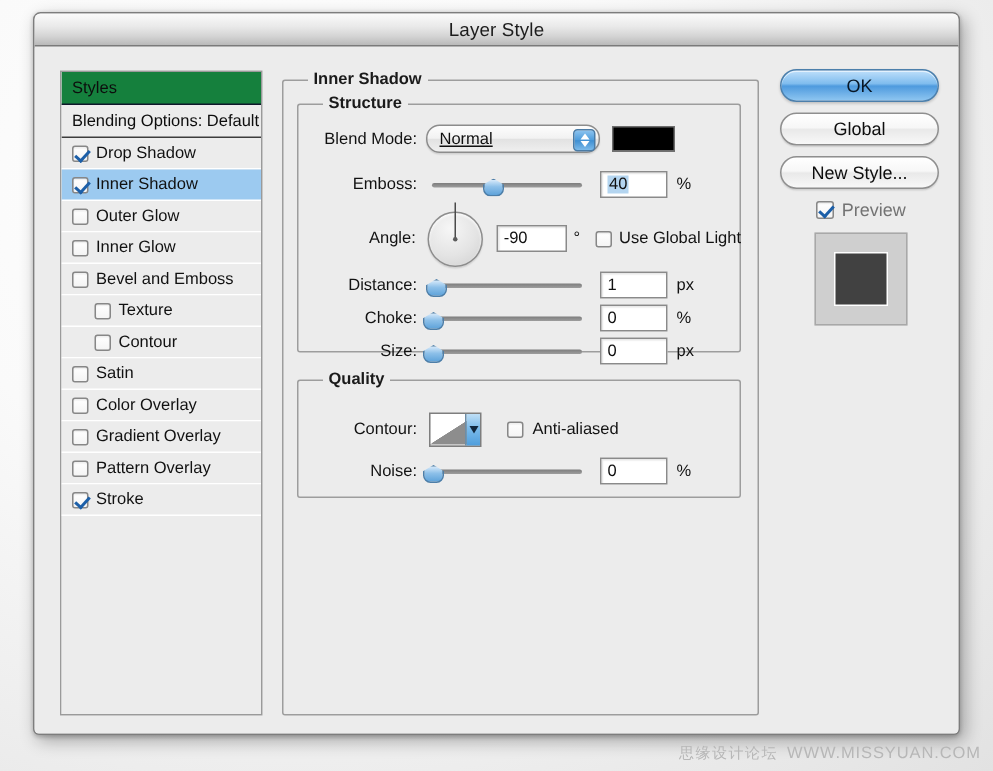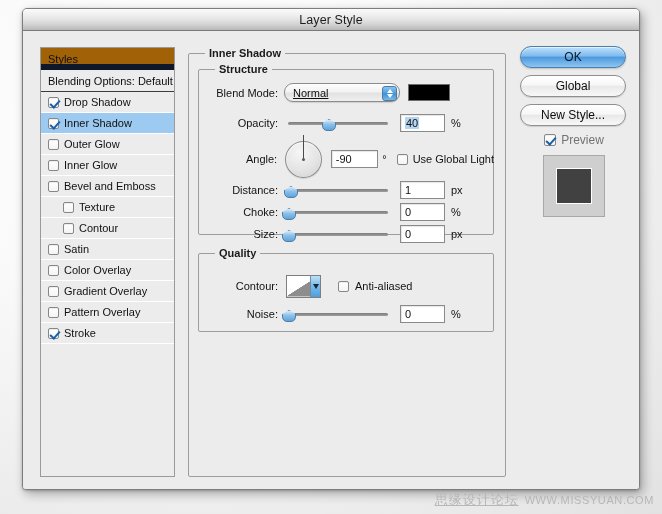--- a/index.html
+++ b/index.html
@@ -51,22 +51,22 @@
     background: #ffffff;
     border: 1px solid #9a9a9a;
     box-shadow: inset 1px 1px 0 rgba(0,0,0,0.06);
     overflow: hidden;
     display: flex; flex-direction: column;
   }
   .sl-head {
     height: 22px; line-height: 22px;
     padding-left: 7px;
     font-size: 11px; color: #0d0d0d;
-    background: #a16207;
-    border-bottom: 6px solid #0f172a;
+    background: #15803d;
+    border-bottom: 1px solid #0f172a;
   }
   .sl-blend {
     height: 22px; line-height: 22px;
     padding-left: 7px;
     font-size: 11px; color: #0d0d0d;
     background: #ececec;
     border-bottom: 1px solid #3c3c3c;
   }
   .sl-list { flex: 1; background: #ececec; }
   .sl-row {
@@ -303,21 +303,21 @@
   }
 
   
   #watermark {
     position: absolute;
     right: 8px; bottom: 5px;
     display: flex; align-items: baseline; gap: 6px;
     color: #b7b7b7;
     user-select: none;
   }
-  #watermark .cn { font-size: 13px; letter-spacing: 1px; text-decoration: underline; }
+  #watermark .cn { font-size: 10px; letter-spacing: 1px; }
   #watermark .url { font-size: 11px; letter-spacing: .6px; }
 </style>
 </head>
 <body>
 
 <div id="window">
 
   <div id="titlebar">
     <span class="title">Layer Style</span>
   </div>
@@ -396,21 +396,21 @@
           <span>Normal</span>
           <span class="stepper">
               <i class="up"></i>
               <i class="dn"></i>
             </span>
         </div>
         <div class="swatch" style="margin-left: 8px; background: rgb(0, 0, 0);"></div>
       </div>
 
       <div class="row" style="left:22px; top:67px; width:284px;">
-        <div class="lab" style="width:68px;">Opacity:</div>
+        <div class="lab" style="width:68px;">Emboss:</div>
         <div class="slider" style="width:100px; margin-left:10px;">
           <div class="track"></div>
           <div class="thumb" id="opacity-thumb" style="left: 40%;"></div>
         </div>
         <div class="numfield" style="width:45px; margin-left:12px;">
           <span class="val sel">40</span>
         </div>
         <span class="unit">%</span>
       </div>
 

